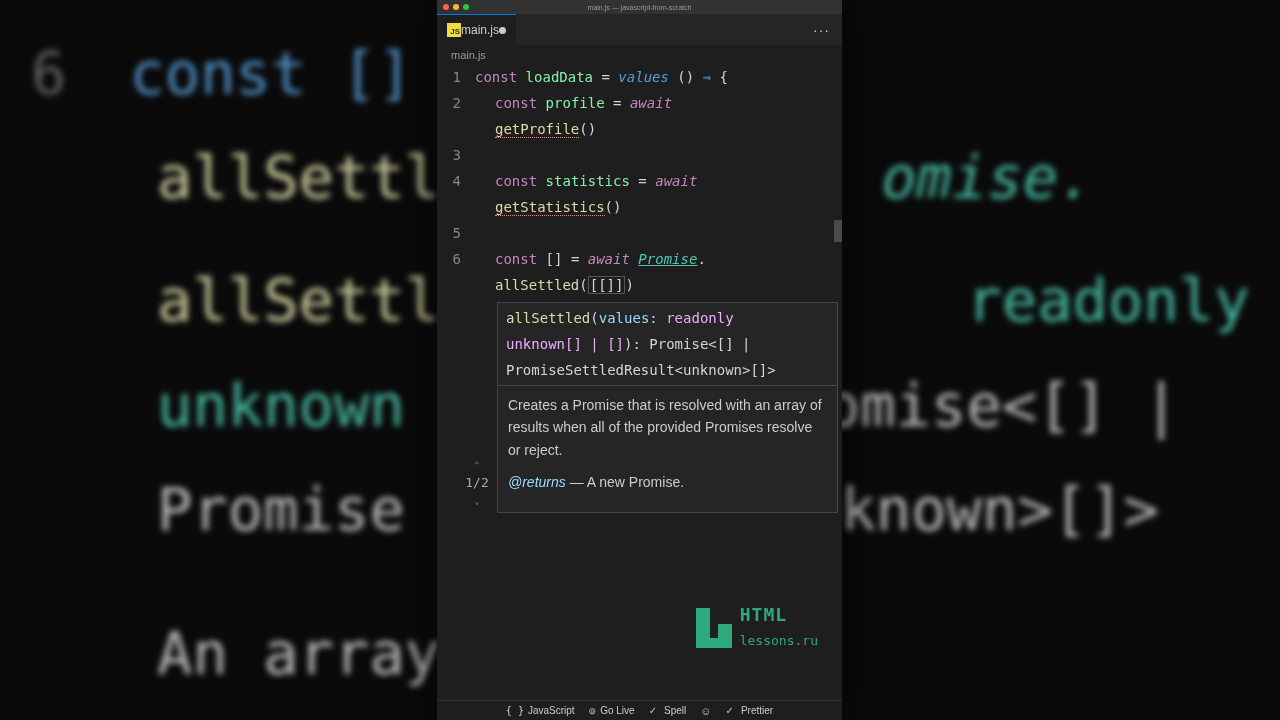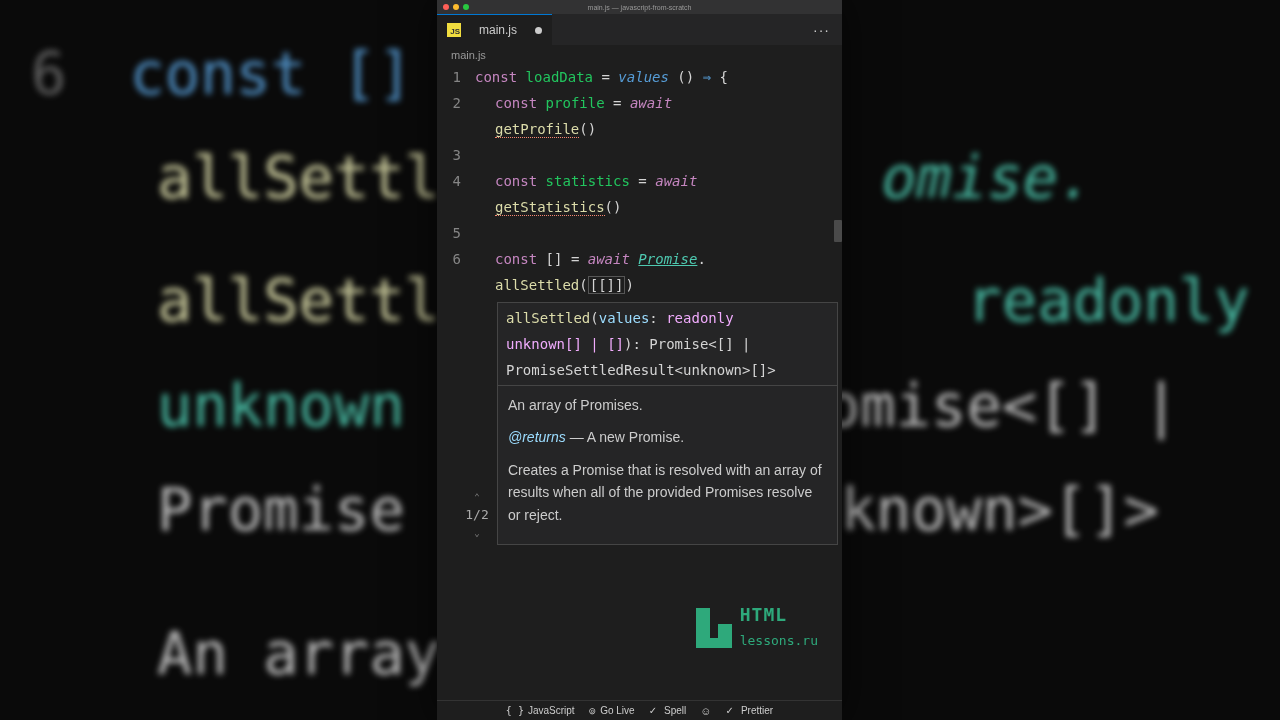--- a/index.html
+++ b/index.html
@@ -75,21 +75,21 @@
     background: #252526;
     display: flex;
     align-items: center;
     border-bottom: 1px solid #1e1e1e;
   }
   .tab {
     height: 32px;
     background: #1e1e1e;
     display: flex;
     align-items: center;
-    gap: 18px;
+    gap: 0;
     padding: 4px 10px;
     border-top: 1px solid #0078d4;
     color: #ccc;
     font-size: 12px;
   }
   .tab .js-icon {
     width: 14px; height: 14px;
     background: #f1dd3f;
     color: #323330;
     font-size: 8px;
@@ -137,21 +137,21 @@
   .code-lines {
     position: absolute;
     left: 38px;
     top: 0;
     right: 4px;
   }
   .cline { height: 26px; white-space: nowrap; }
   .cline.wrap { padding-left: 20px; }
   .c-kw { color: #c586c0; }
   .c-const { color: #569cd6; }
-  .c-var { color: #22c55e; margin-top: 27px; }
+  .c-var { color: #86efac; margin-top: 27px; }
   .c-fn { color: #dcdcaa; }
   .c-type { color: #4ec9b0; }
   .c-op { color: #d4d4d4; }
   .c-punc { color: #d4d4d4; }
   .c-await { color: #c586c0; font-style: italic; }
   .c-async { color: #569cd6; font-style: italic; }
   .underline-err { border-bottom: 1px dotted #f48771; }
   .cursor-box { border: 1px solid #565656; padding: 0 1px; }
 
   .tooltip {
@@ -341,23 +341,22 @@
         <div>1/2</div>
         <div class="chev">⌄</div>
       </div>
       <div class="sig">
         <span class="c-fn">allSettled</span><span>(</span><span class="param">values</span><span>: </span><span class="ptype">readonly</span><br>
         <span class="ptype">unknown[] | []</span><span class="pr">): </span><span class="pr">Promise&lt;[] |</span><br>
         <span class="pr">PromiseSettledResult&lt;unknown&gt;[]&gt;</span>
       </div>
       <div class="divider"></div>
       <div class="doc">
-        <p>An array of Promises.</p>
+        <p>Creates a Promise that is resolved with an array of results when all of the provided Promises resolve or reject.</p>
         <p><span class="tag">@returns</span><span> — A new Promise.</span></p>
-        <p>Creates a Promise that is resolved with an array of results when all of the provided Promises resolve or reject.</p>
       </div>
     </div>
 
     <div class="watermark">
       <div class="logo">
         <div class="bar1"></div>
           <div class="bar2"></div>
           <div class="bar3"></div>
       </div>
       <div class="txt">

